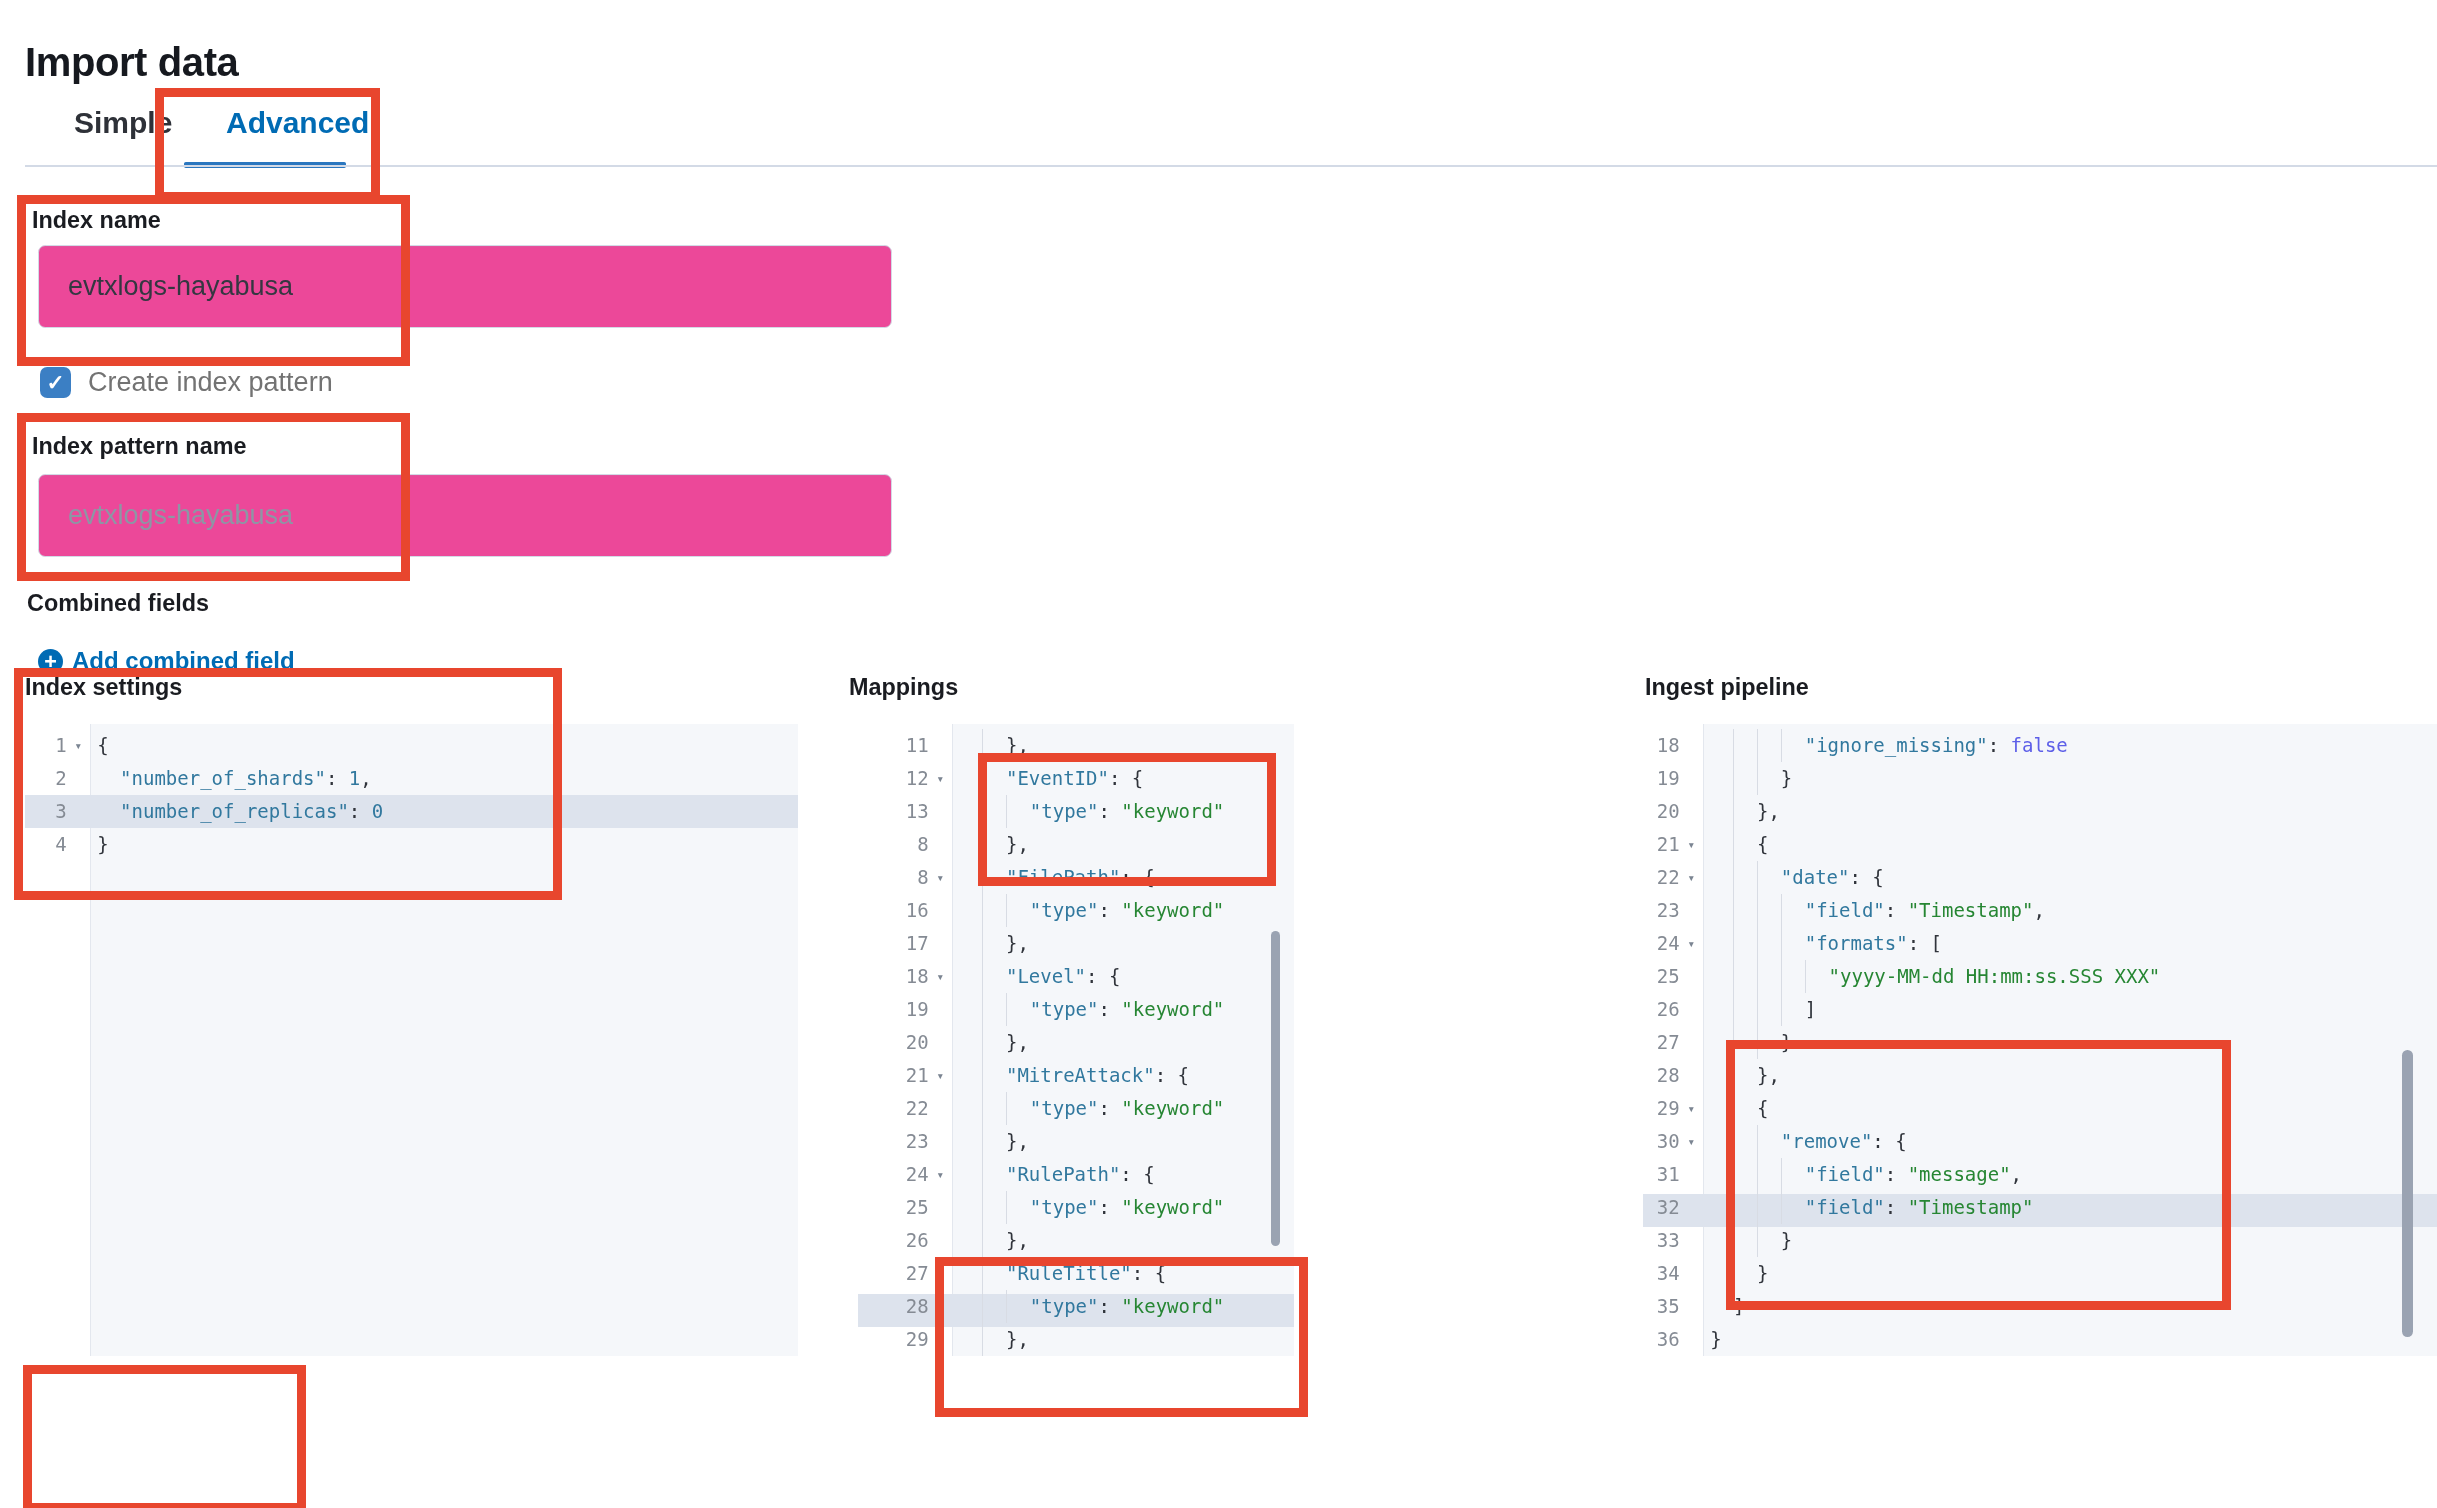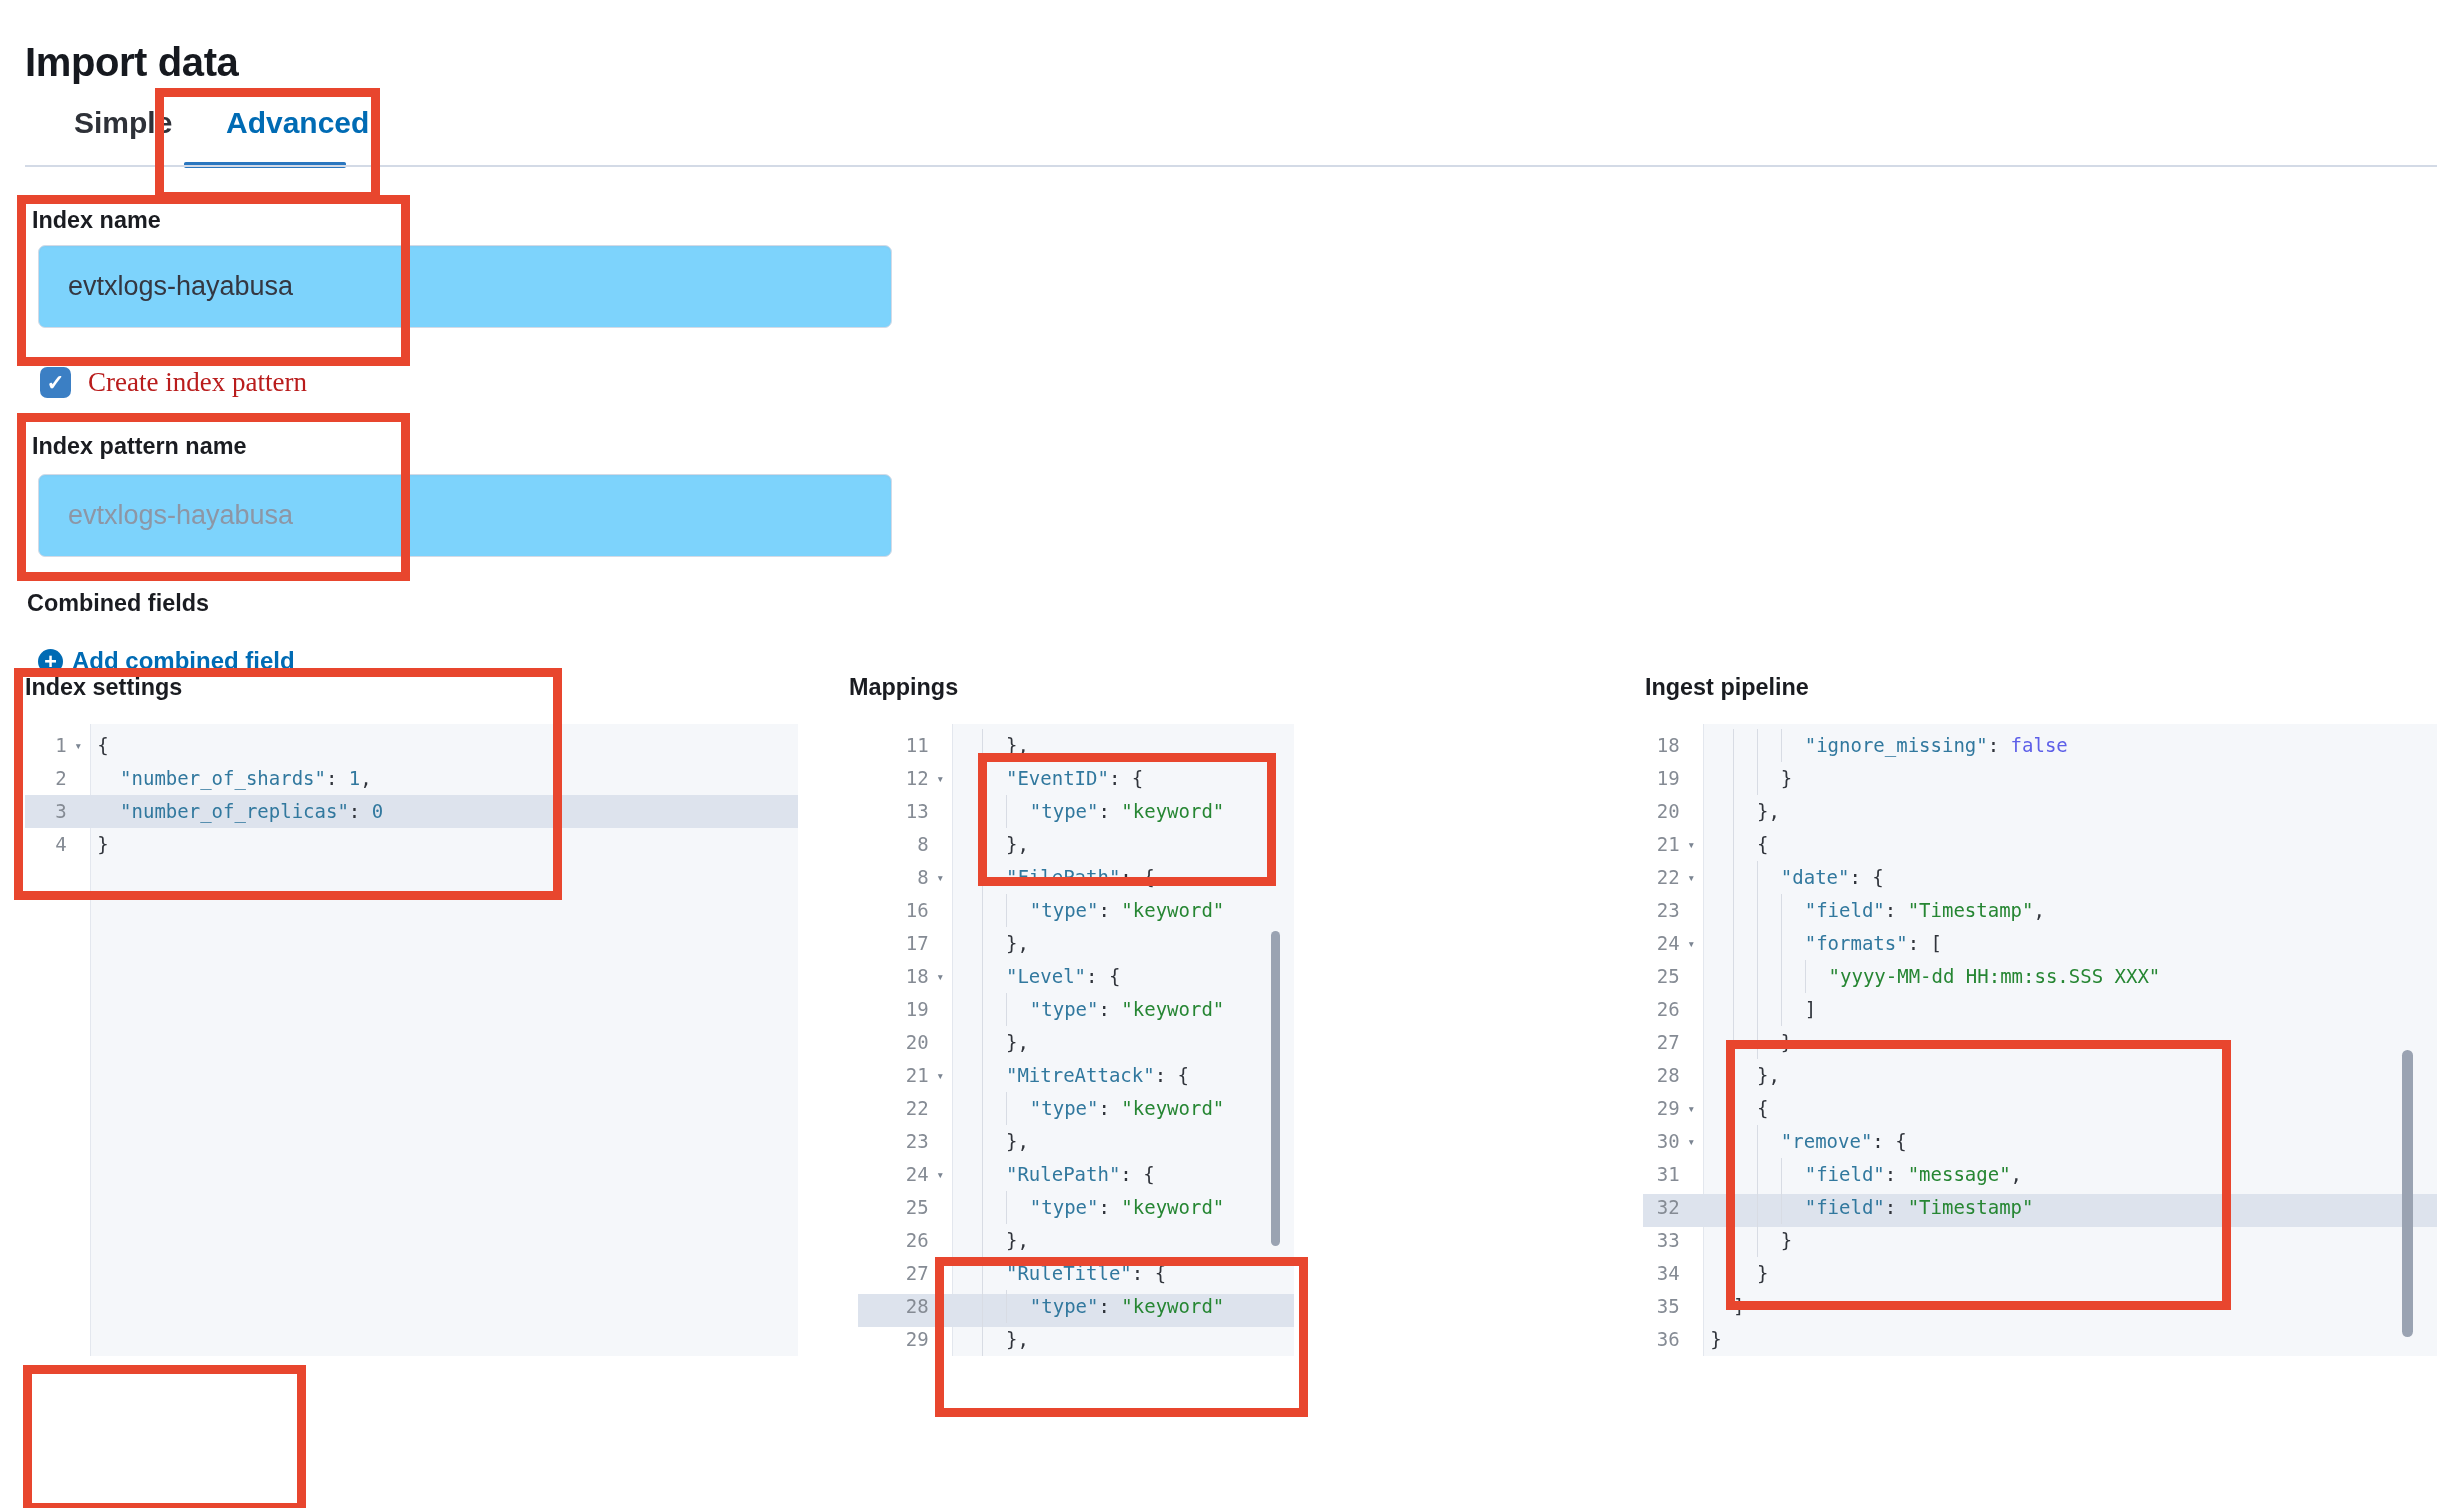--- a/index.html
+++ b/index.html
@@ -14,31 +14,31 @@
   .tab-simple{left:43px;color:#2e3138;}
   .tab-advanced{left:195px;color:var(--primary,#006BB4);}
   .tab-underline{left:184px;top:162px;width:162px;height:6.3px;background:var(--tab-underline,#2B77BF);border-radius:1.8px;}
   .tabs-rule{left:25px;top:165px;width:2413px;height:1.8px;background:#d3dae6;}
 
   
   .field-label{font-size:23.4px;font-weight:700;color:#1a1c21;}
   .lbl-iname{left:32px;top:207px;}
   .lbl-ipat{left:32px;top:433px;}
   .txt-input{left:38px;width:854px;height:83px;box-sizing:border-box;
-     border:1.8px solid #d3dae6;border-radius:7.2px;background:#7dd3fc;
+     border:1.8px solid #d3dae6;border-radius:7.2px;background:#ec4899;
      font-family:"Liberation Sans",sans-serif;font-size:27px;color:#343741;padding:0 29px;
      box-shadow:0 0.9px 1.8px rgba(152,162,179,.15) inset;outline:none;}
   .txt-input::placeholder{color:#8d96a5;opacity:1;}
   .in-iname{top:245px;}
   .in-ipat{top:474px;}
 
   .checkbox{left:40px;top:367px;width:31px;height:31px;border-radius:7.2px;
      background:var(--checkbox,#3B7FC4);color:#fff;font-size:21.6px;font-weight:700;
      display:flex;align-items:center;justify-content:center;cursor:pointer;}
-  .chk-label{left:88px;top:367px;font-size:27px;color:#b91c1c;font-family:Liberation Serif, serif;}
+  .chk-label{left:88px;top:367px;font-size:27px;color:#737373;}
 
   .lbl-combined{left:27px;top:590px;font-size:23.4px;font-weight:700;}
   .plus-icon{left:38px;top:649px;width:25px;height:25px;border-radius:50%;
      background:var(--primary,#006BB4);color:#fff;display:flex;align-items:center;justify-content:center;
      font-size:21.6px;font-weight:700;line-height:25px;}
   .add-link{left:72px;top:647px;font-size:24px;font-weight:600;color:var(--primary,#006BB4);cursor:pointer;}
 
   .col-label{top:674px;font-size:23.4px;font-weight:700;}
   .lbl-e1{left:25px;}
   .lbl-e2{left:849px;}

